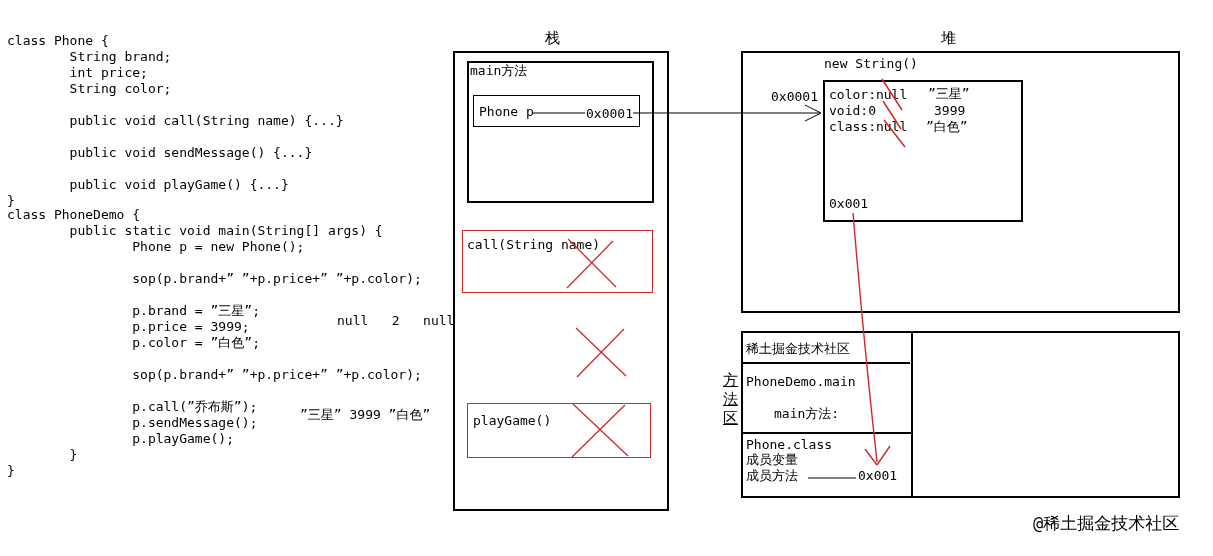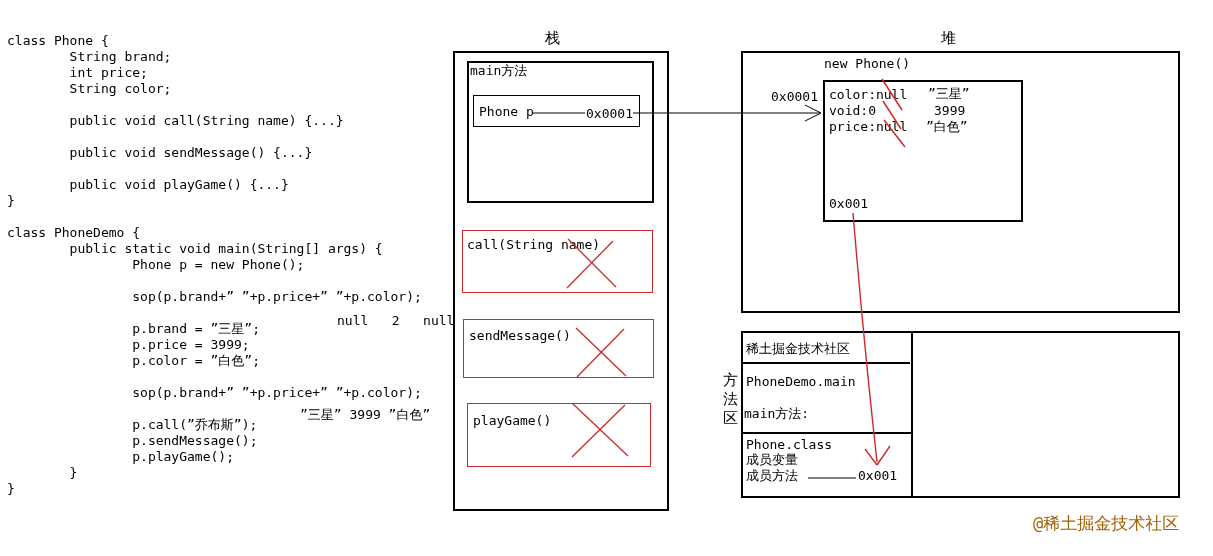--- a/index.html
+++ b/index.html
@@ -7,41 +7,41 @@
           font-family:"DejaVu Sans Mono",monospace;overflow:hidden;}
   .code{position:absolute;margin:0;font:13px/16px "DejaVu Sans Mono",monospace;white-space:pre;}
   .t{position:absolute;font:13px/16px "DejaVu Sans Mono",monospace;white-space:pre;text-align:center;}
   .title{position:absolute;font:15px/18px "DejaVu Sans Mono",monospace;}
   .box2{position:absolute;border:2px solid #000;box-sizing:border-box;}
   .box1{position:absolute;border:1px solid #000;box-sizing:border-box;}
   .rbox{position:absolute;border:1px solid #cc2a2a;box-sizing:border-box;background:transparent;}
   .hline{position:absolute;border-top:2px solid #000;height:0;}
   .vline{position:absolute;border-left:2px solid #000;width:0;}
   .vertlabel{position:absolute;font:15px/19px "DejaVu Sans Mono",monospace;width:17px;
-             word-break:break-all;white-space:normal;}
-  .watermark{position:absolute;font:17px/20px "DejaVu Sans Mono",monospace;color:#a16207;}
+             word-break:break-all;white-space:normal;text-decoration:underline;}
+  .watermark{position:absolute;font:17px/20px "DejaVu Sans Mono",monospace;color:#000000;}
   .overlay{position:absolute;left:0;top:0;pointer-events:none;}
 </style>
 </head>
 <body>
 
 <div class="canvas">
 
   <pre class="code" style="left:7px;top:33px">class Phone {
         String brand;
         int price;
         String color;
 
         public void call(String name) {...}
 
         public void sendMessage() {...}
 
         public void playGame() {...}
 }</pre>
-  <pre class="code" style="left:7px;top:225px">class PhoneDemo {
+  <pre class="code" style="left:7px;top:207px">class PhoneDemo {
         public static void main(String[] args) {
                 Phone p = new Phone();
 
                 sop(p.brand+” ”+p.price+” ”+p.color);
 
                 p.brand = ”三星”;
                 p.price = 3999;
                 p.color = ”白色”;
 
                 sop(p.brand+” ”+p.price+” ”+p.color);
@@ -58,48 +58,45 @@
   <div class="box2" style="left:453px;top:51px;width:216px;height:460px"></div>
   <div class="box2" style="left:467px;top:61px;width:187px;height:142px"></div>
   <div class="t" style="left:470px;top:63px">main方法</div>
   <div class="box1" style="left:473px;top:95px;width:167px;height:32px"></div>
   <div class="t" style="left:479px;top:104px">Phone p</div>
   <div class="t" style="left:586px;top:106px">0x0001</div>
 
   <div class="rbox" style="left:462px;top:230px;width:191px;height:63px">
     <div class="t" style="left:4px;top:6px">call(String name)</div>
   </div>
-  <div class="rbox" style="left:463px;top:319px;width:191px;height:59px">
-    <div class="t" style="left:5px;top:8px">sendMessage()</div>
-  </div>
-  <div class="rbox" style="left:467px;top:403px;width:184px;height:64px">
+  <div class="rbox" style="left:467px;top:403px;width:184px;height:55px">
     <div class="t" style="left:5px;top:9px">playGame()</div>
   </div>
 
   <div class="title" style="left:941px;top:29px">堆</div>
   <div class="box2" style="left:741px;top:51px;width:439px;height:262px"></div>
-  <div class="t" style="left:824px;top:56px">new Phone()</div>
+  <div class="t" style="left:824px;top:56px">new String()</div>
   <div class="t" style="left:771px;top:89px">0x0001</div>
   <div class="box2" style="left:823px;top:80px;width:200px;height:142px"></div>
   <div class="t" style="left:829px;top:87px">color:null</div>
   <div class="t" style="left:829px;top:103px">void:0</div>
-  <div class="t" style="left:829px;top:119px">price:null</div>
+  <div class="t" style="left:829px;top:119px">class:null</div>
   <div class="t" style="left:928px;top:86px">”三星”</div>
   <div class="t" style="left:934px;top:103px">3999</div>
   <div class="t" style="left:926px;top:119px">”白色”</div>
   <div class="t" style="left:829px;top:196px">0x001</div>
 
   <div class="vertlabel" style="left:723px;top:371px">方法区</div>
   <div class="box2" style="left:741px;top:331px;width:439px;height:167px"></div>
   <div class="vline" style="left:911px;top:333px;height:163px"></div>
   <div class="hline" style="left:743px;top:362px;width:167px"></div>
   <div class="hline" style="left:743px;top:432px;width:168px"></div>
   <div class="t" style="left:746px;top:341px">稀土掘金技术社区</div>
   <div class="t" style="left:746px;top:374px">PhoneDemo.main</div>
-  <div class="t" style="left:744px;top:406px">main方法:</div>
+  <div class="t" style="left:774px;top:406px">main方法:</div>
   <div class="t" style="left:746px;top:437px">Phone.class</div>
   <div class="t" style="left:746px;top:452px">成员变量</div>
   <div class="t" style="left:746px;top:468px">成员方法</div>
   <div class="t" style="left:858px;top:468px">0x001</div>
 
   <div class="watermark" style="left:1033px;top:513px">@稀土掘金技术社区</div>
 
   <svg class="overlay" width="1213" height="556" viewBox="0 0 1213 556">
 
     <line x1="532" y1="113" x2="585" y2="113" stroke="#000" stroke-width="1"></line>

